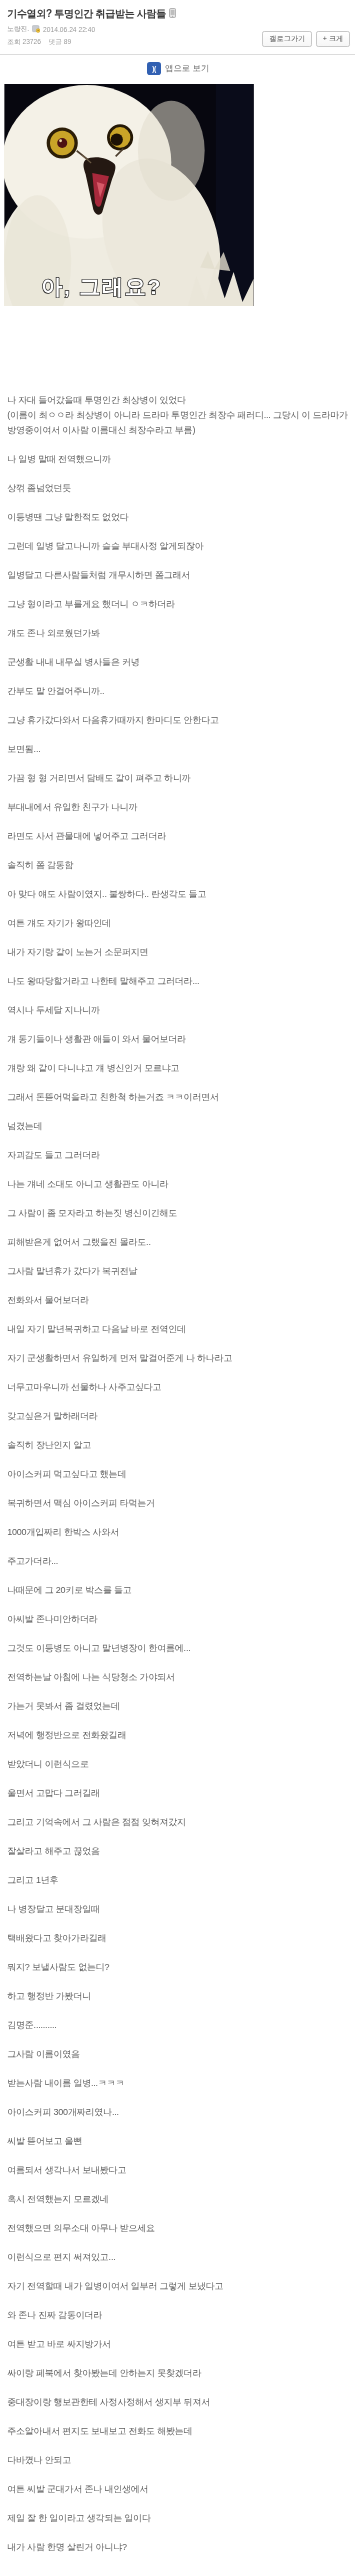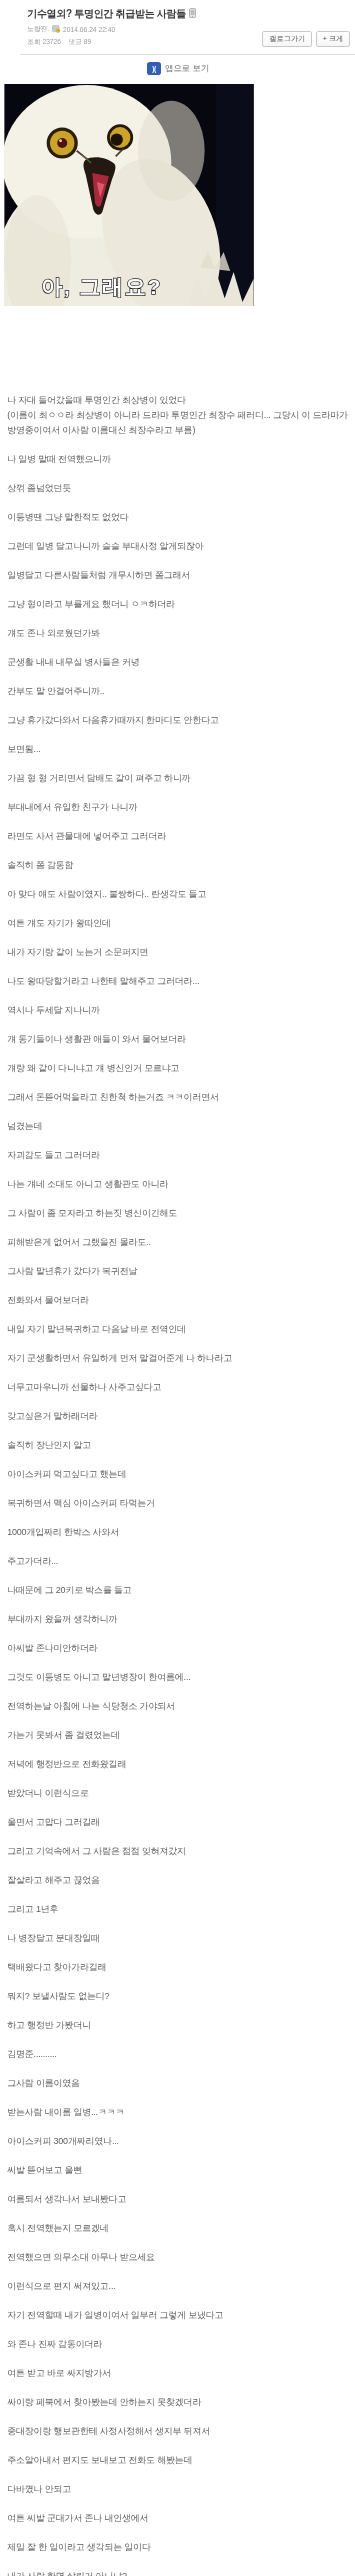--- a/index.html
+++ b/index.html
@@ -6,21 +6,20 @@
   body {
     width:356px;
     font-family:"Liberation Sans","DejaVu Sans",sans-serif;
     color:#5b5b5b;
   }
   
   .header {
     position:relative;
     padding:6.7px 6.7px 6.7px 7.2px;
     border-bottom:0.6px solid #dcdcdc;
-    margin-left:20px;
   }
   .title-row { display:flex; align-items:center; gap:3.3px; }
   .post-title {
     font-size:10px; font-weight:bold; color:#3c3c3c; letter-spacing:-0.3px;
   }
   .phone-icon { display:inline-block; flex:0 0 auto; }
   .meta-row {
     margin-top:4.5px; font-size:6.7px; color:#9b9b9b;
     display:flex; align-items:center; gap:2.8px;
   }
@@ -179,21 +178,20 @@
     <p class="post-line">내일 자기 말년복귀하고 다음날 바로 전역인데</p>
     <p class="post-line">자기 군생활하면서 유일하게 먼저 말걸어준게 나 하나라고</p>
     <p class="post-line">너무고마우니까 선물하나 사주고싶다고</p>
     <p class="post-line">갖고싶은거 말하래더라</p>
     <p class="post-line">솔직히 장난인지 알고</p>
     <p class="post-line">아이스커피 먹고싶다고 했는데</p>
     <p class="post-line">복귀하면서 맥심 아이스커피 타먹는거</p>
     <p class="post-line">1000개입짜리 한박스 사와서</p>
     <p class="post-line">주고가더라...</p>
     <p class="post-line">나때문에 그 20키로 박스를 들고</p>
-    <p class="post-line">부대까지 왔을꺼 생각하니까</p>
     <p class="post-line">아씨발 존나미안하더라</p>
     <p class="post-line">그것도 이등병도 아니고 말년병장이 한여름에...</p>
     <p class="post-line">전역하는날 아침에 나는 식당청소 가야되서</p>
     <p class="post-line">가는거 못봐서 좀 걸렸었는데</p>
     <p class="post-line">저녁에 행정반으로 전화왔길래</p>
     <p class="post-line">받았더니 이런식으로</p>
     <p class="post-line">울면서 고맙다 그러길래</p>
     <p class="post-line">그리고 기억속에서 그 사람은 점점 잊혀져갔지</p>
     <p class="post-line">잘살라고 해주고 끊었음</p>
     <p class="post-line">그리고 1년후</p>

